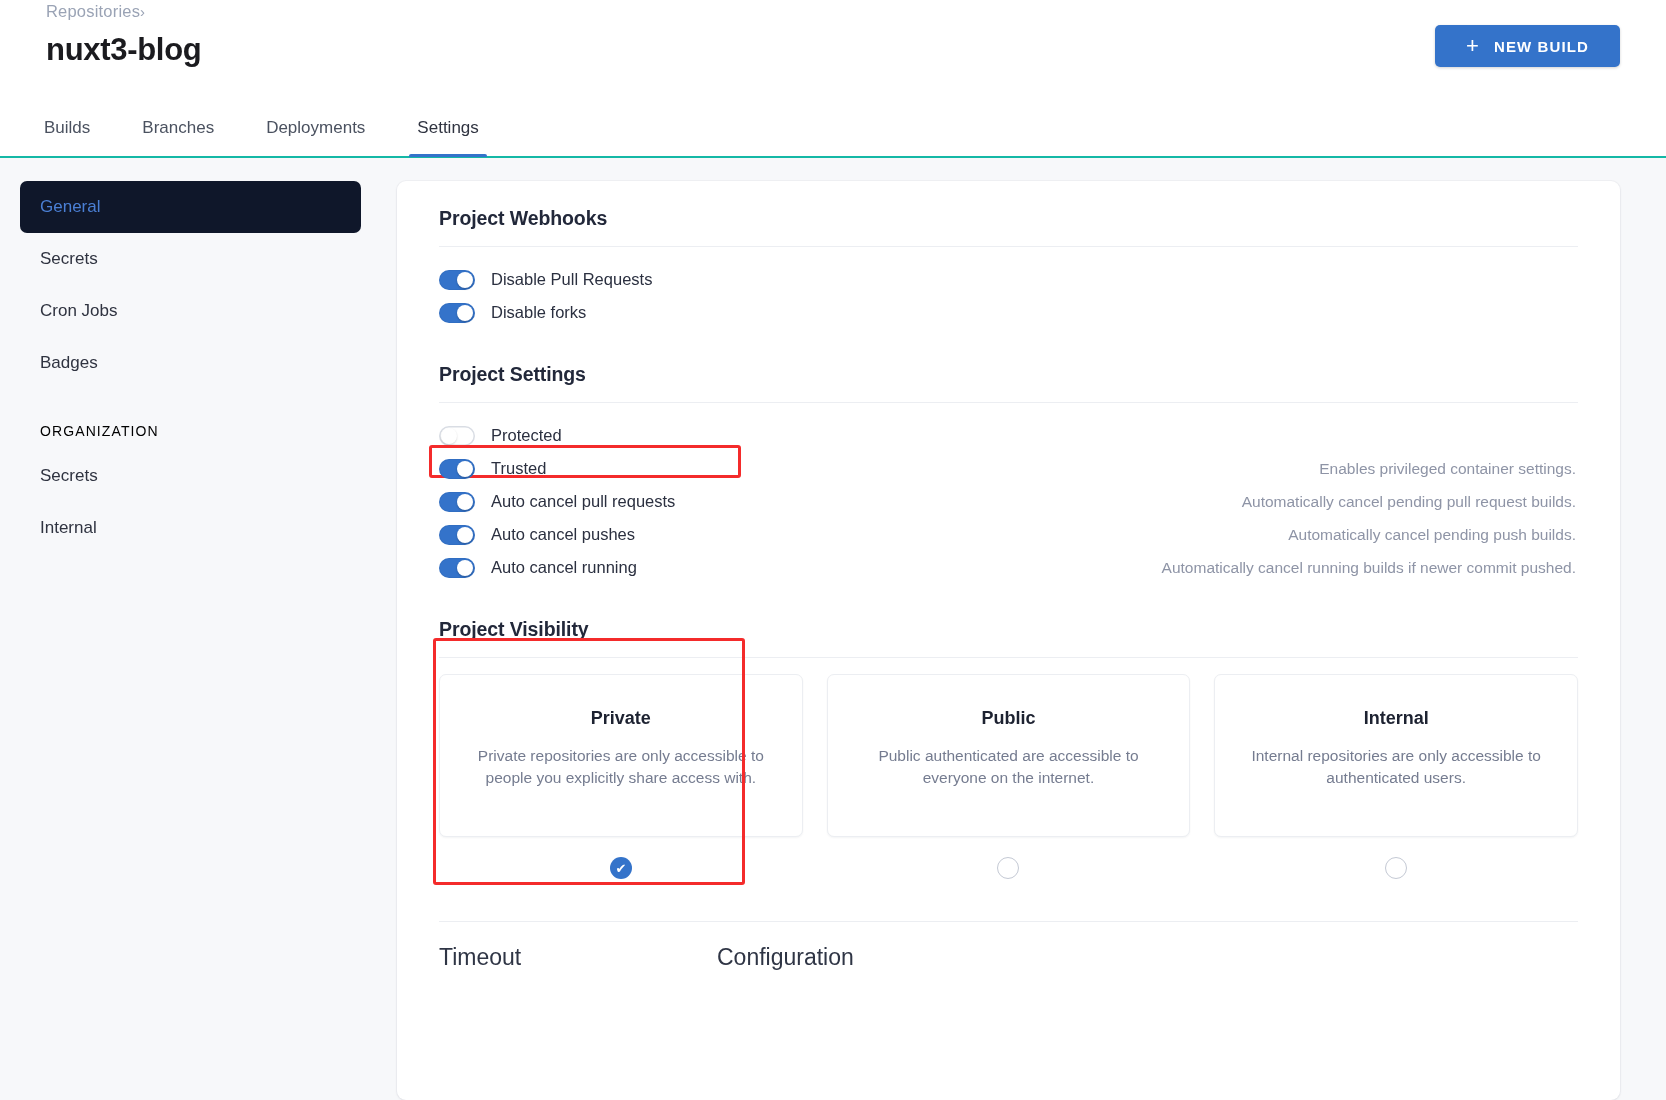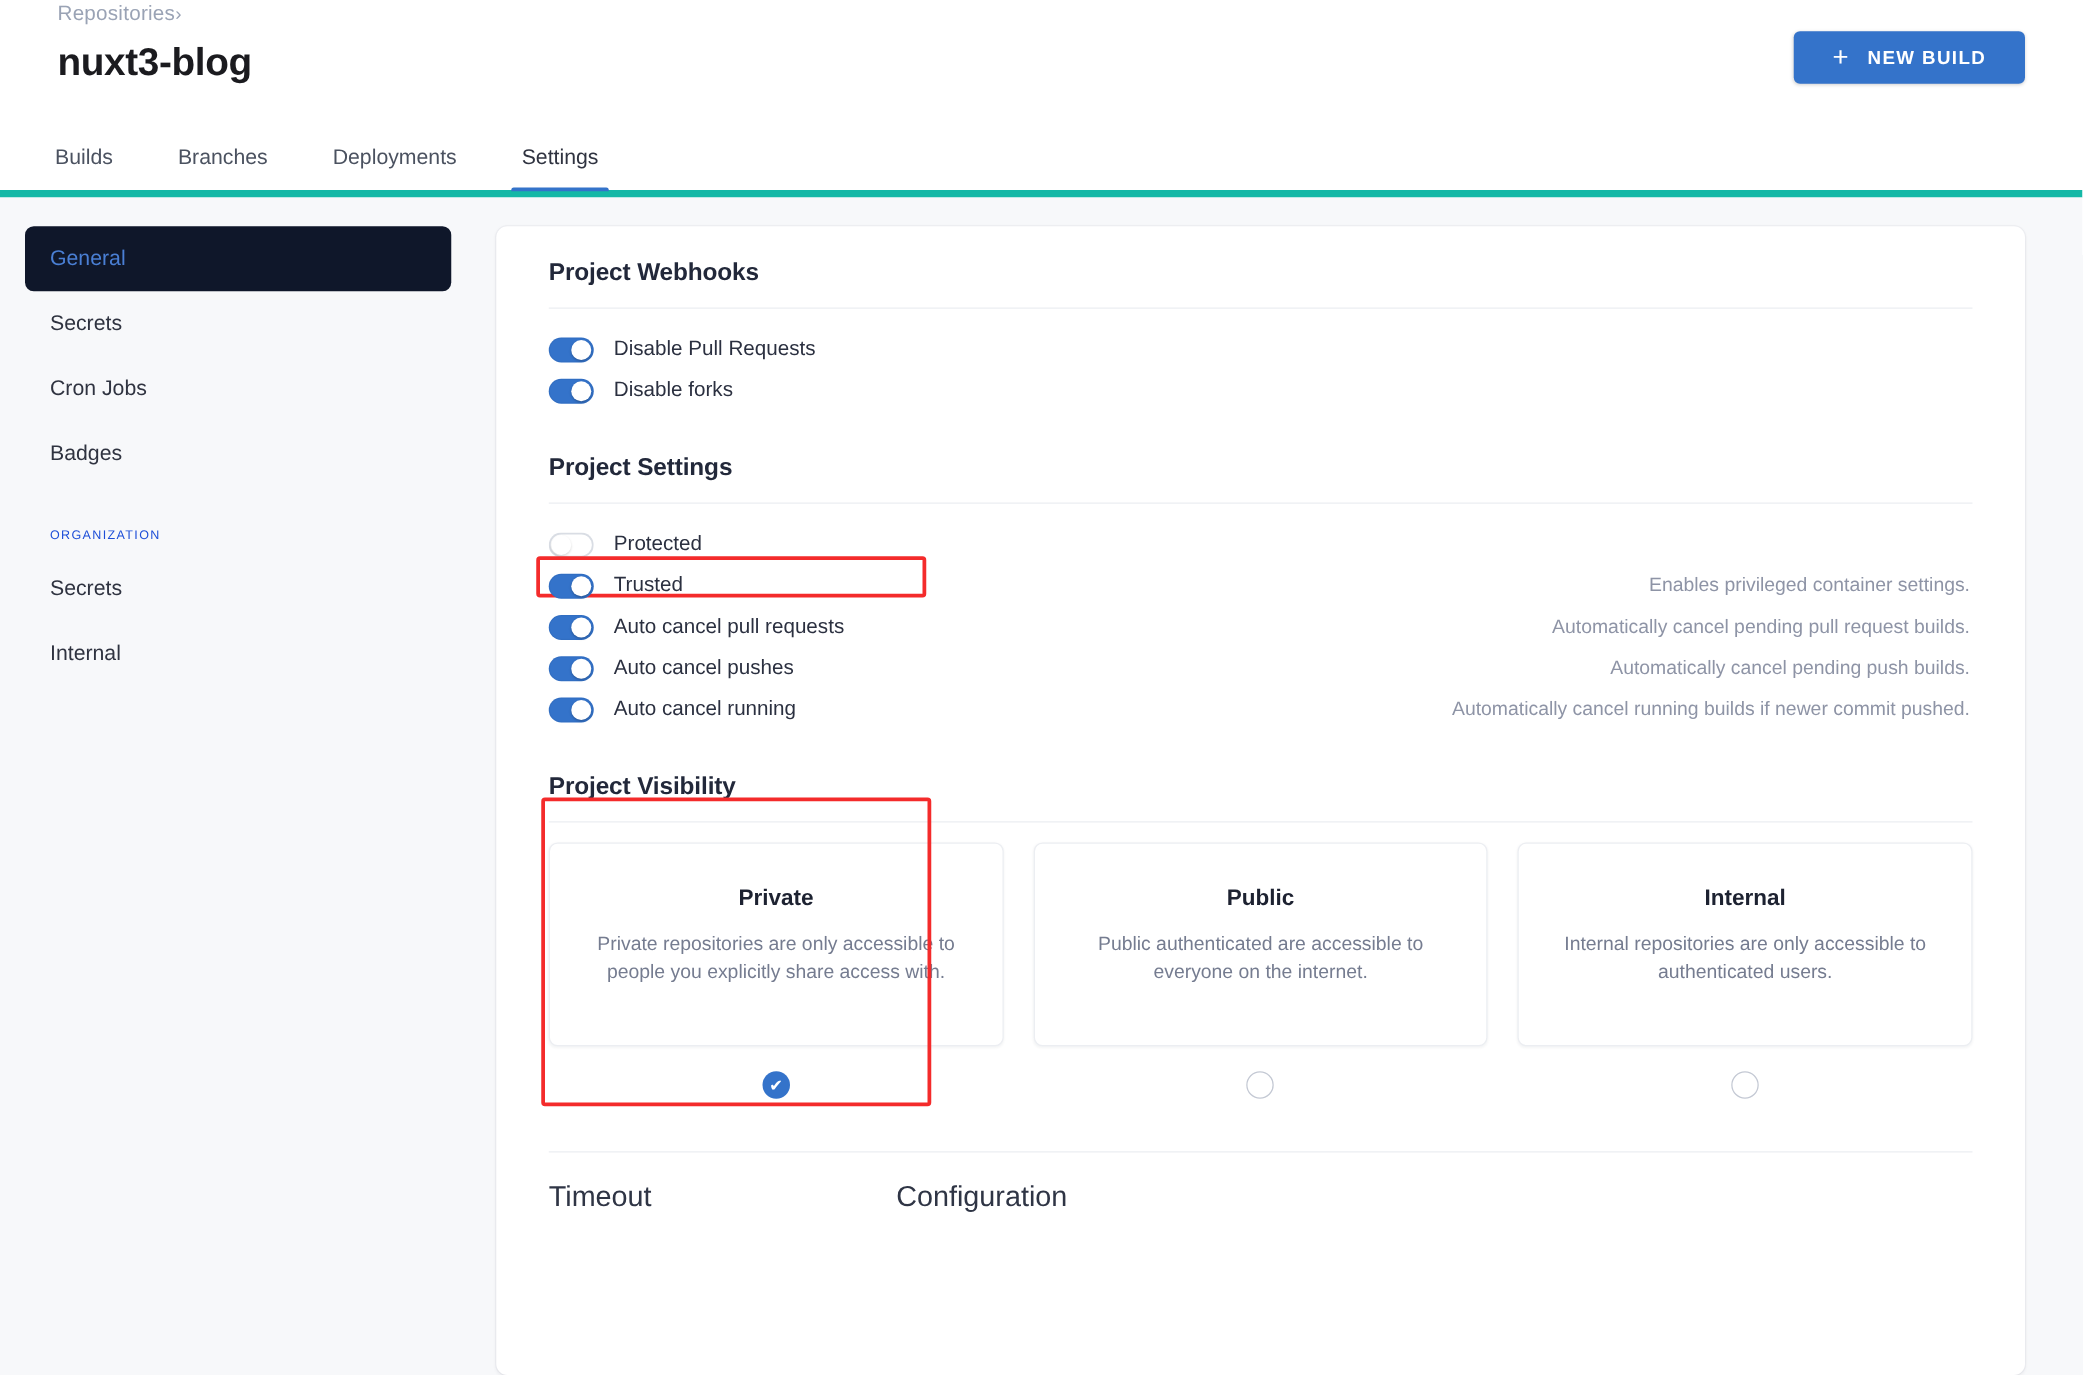--- a/index.html
+++ b/index.html
@@ -39,21 +39,21 @@
     font-size: 15px; font-weight: 600; letter-spacing: 1.1px;
     cursor: pointer;
     box-shadow: 0 1px 3px rgba(0,0,0,.18);
   }
   .new-build-btn .plus { font-size: 22px; font-weight: 400; line-height: 1; }
 
   
   .tab-bar {
     height: 58px;
     background: #ffffff;
-    border-bottom: 6px solid #14b8a6;
+    border-bottom: 2px solid #14b8a6;
     padding: 0 18px;
     display: flex; align-items: stretch;
   }
   .tab {
     position: relative;
     display: flex; align-items: center;
     padding: 0 26px;
     font-size: 17px; color: #4b5260;
     cursor: pointer;
     background: none; border: none;
@@ -80,22 +80,22 @@
     height: 52px;
     display: flex; align-items: center;
     padding: 0 20px;
     border-radius: 7px;
     font-size: 17px; color: #2f3340;
     cursor: pointer;
   }
   .side-item.active { background: #0f172a; color: #4a7fd4; }
   .side-group-label {
     margin: 34px 0 11px 20px;
-    font-size: 10px; letter-spacing: 1.1px;
-    color: #1d4ed8; font-weight: 400;
+    font-size: 14px; letter-spacing: 1.1px;
+    color: #000000; font-weight: 400;
   }
 
   
   .main-col { flex: 1; padding: 23px 46px 0 0; }
   .card {
     background: #fff;
     border-radius: 9px;
     box-shadow: 0 1px 3px rgba(25,35,60,.07), 0 0 0 1px rgba(25,35,60,.03);
     padding: 26px 42px 4px 42px;
     height: 100%;

